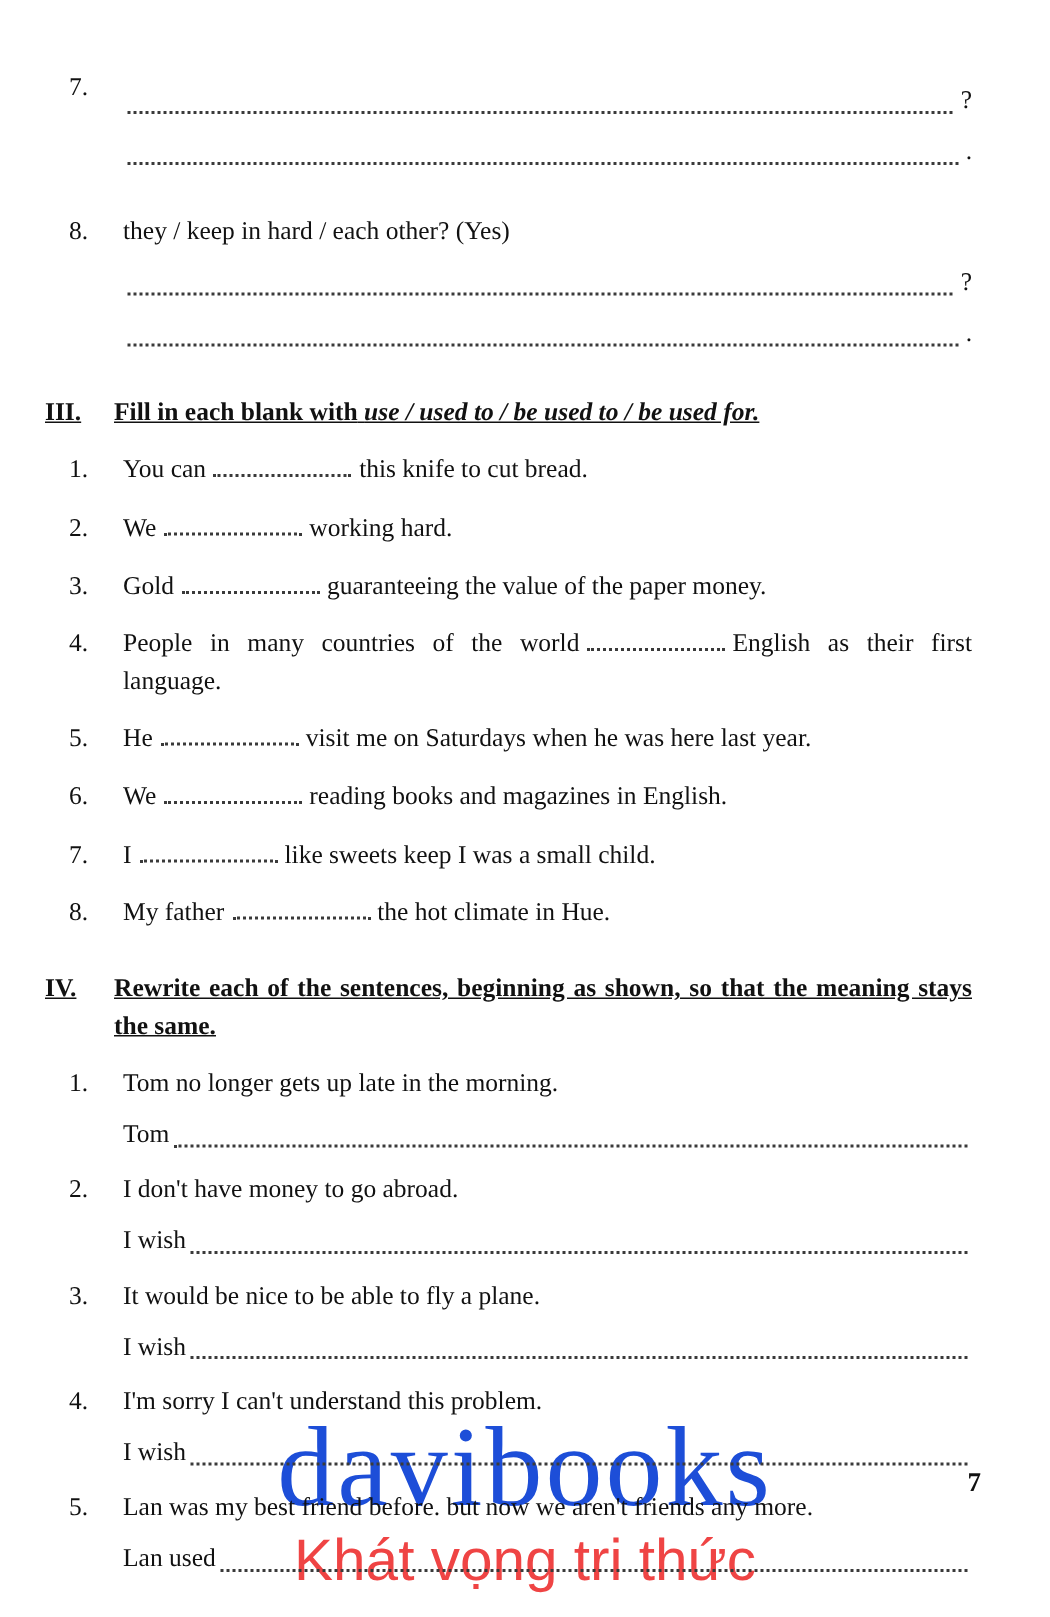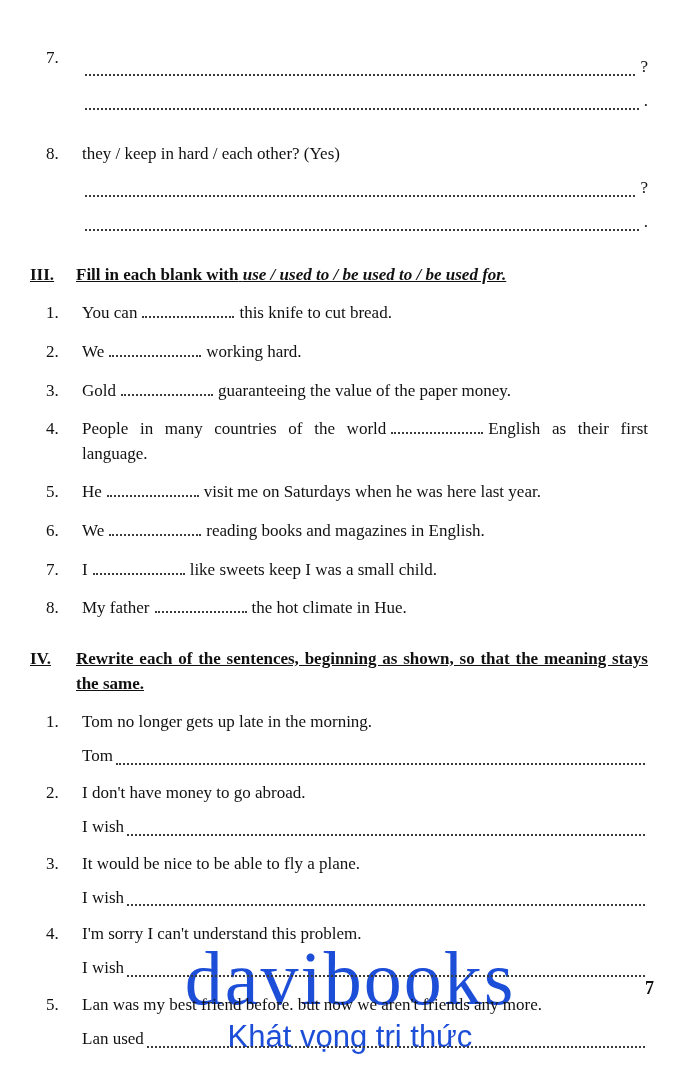--- a/index.html
+++ b/index.html
@@ -45,22 +45,22 @@
     position:absolute;z-index:1;left:0;right:0;top:940px;
     text-align:center;pointer-events:none;
   }
   .wm-title{
     font-size:76px;line-height:1.0;
     color:#1d4ed8;
     font-family:"Liberation Serif","DejaVu Serif",serif;
     letter-spacing:2px;
   }
   .wm-sub{
-    font-size:31px;line-height:1.2;
-    color:#1d4ed8;
+    font-size:39px;line-height:1.2;
+    color:#ef4444;
     margin-top:2px;
     font-family:"Liberation Sans","DejaVu Sans",sans-serif;
   }
   .page-number{
     position:absolute;z-index:3;
     right:46px;top:978px;
     font-weight:bold;font-size:18px;
   }
 </style>
 </head>

